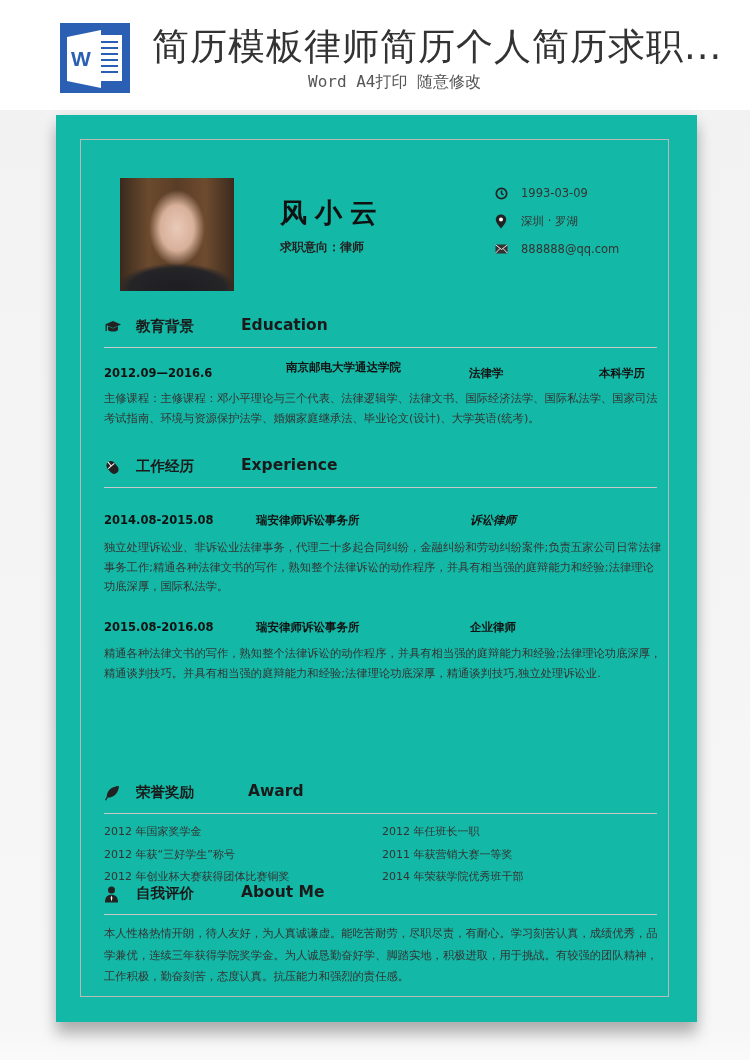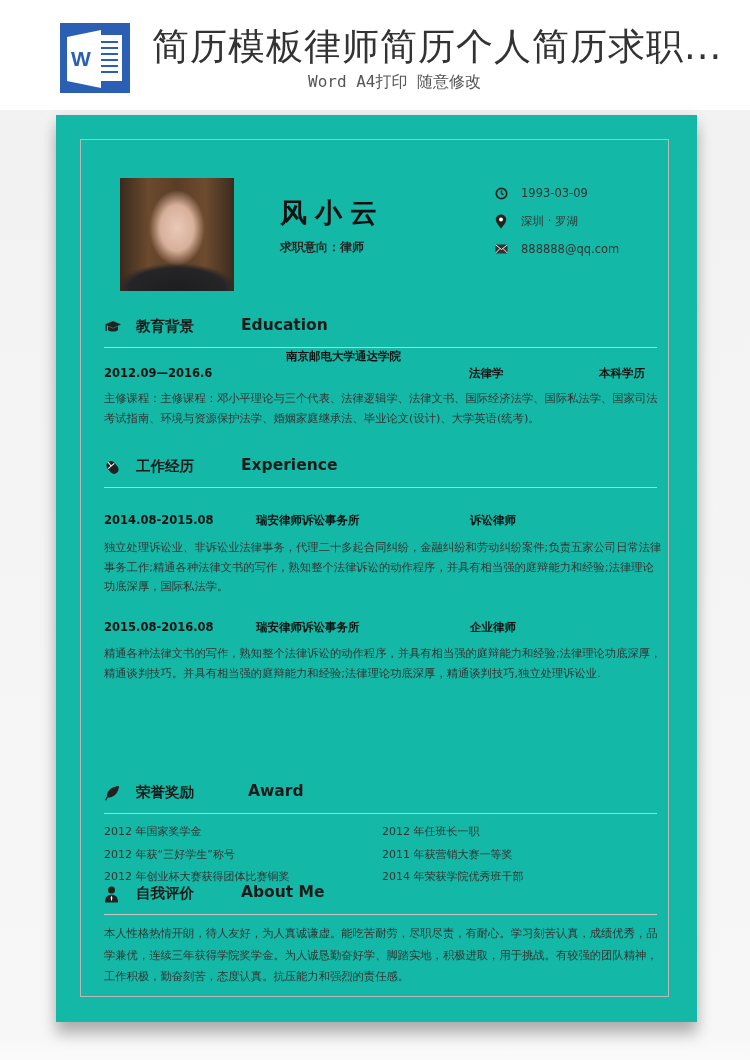--- a/index.html
+++ b/index.html
@@ -110,40 +110,40 @@
       <svg width="18" height="14" viewBox="0 0 18 14">
           <path d="M1 4.5L9 1L17 4.5L9 8Z" fill="#222"></path>
           <path d="M4 6.2V10C6 12 12 12 14 10V6.2L9 8.5Z" fill="#222"></path>
           <path d="M2.2 5V11" stroke="#222" stroke-width="1.3"></path>
         </svg>
     </span>
     <span class="cn">教育背景</span>
     <span class="en" style="left:137px;">Education</span>
   </div>
   <div class="row" style="left:48px; top:251px;">2012.09—2016.6</div>
-  <div class="row" style="left:230px; top:234px;">南京邮电大学通达学院</div>
+  <div class="row" style="left:230px; top:245px;">南京邮电大学通达学院</div>
   <div class="row" style="left:413px; top:251px;">法律学</div>
   <div class="row" style="left:543px; top:251px;">本科学历</div>
   <div class="para" style="top:274px;">主修课程：主修课程：邓小平理论与三个代表、法律逻辑学、法律文书、国际经济法学、国际私法学、国家司法考试指南、环境与资源保护法学、婚姻家庭继承法、毕业论文(设计)、大学英语(统考)。</div>
 
   <div class="sec-head" style="top:338px;">
     <span class="sicon">
       <svg width="17" height="17" viewBox="0 0 17 17">
           <g transform="rotate(-40 8.5 8.5)">
             <rect x="4" y="1.5" width="9" height="14" rx="4.5" fill="#222"></rect>
             <path d="M4.5 6.5H12.5M8.5 1.5V6.5" stroke="#fff" stroke-width="1"></path>
           </g>
         </svg>
     </span>
     <span class="cn">工作经历</span>
     <span class="en" style="left:137px;">Experience</span>
   </div>
   <div class="row" style="left:48px; top:398px;">2014.08-2015.08</div>
   <div class="row" style="left:200px; top:398px;">瑞安律师诉讼事务所</div>
-  <div class="row" style="left:414px; top:398px;">诉讼律师</div>
+  <div class="row" style="left:414px; top:398px;font-style:italic;">诉讼律师</div>
   <div class="para" style="top:423px;">独立处理诉讼业、非诉讼业法律事务，代理二十多起合同纠纷，金融纠纷和劳动纠纷案件;负责五家公司日常法律事务工作;精通各种法律文书的写作，熟知整个法律诉讼的动作程序，并具有相当强的庭辩能力和经验;法律理论功底深厚，国际私法学。</div>
 
   <div class="row" style="left:48px; top:505px;">2015.08-2016.08</div>
   <div class="row" style="left:200px; top:505px;">瑞安律师诉讼事务所</div>
   <div class="row" style="left:414px; top:505px;font-family:Liberation Mono, monospace;">企业律师</div>
   <div class="para" style="top:529px;">精通各种法律文书的写作，熟知整个法律诉讼的动作程序，并具有相当强的庭辩能力和经验;法律理论功底深厚，精通谈判技巧。并具有相当强的庭辩能力和经验;法律理论功底深厚，精通谈判技巧,独立处理诉讼业.</div>
 
   <div class="sec-head" style="top:628px;margin-top:36px;">
     <span class="sicon">
       <svg width="16" height="16" viewBox="0 0 16 16">

